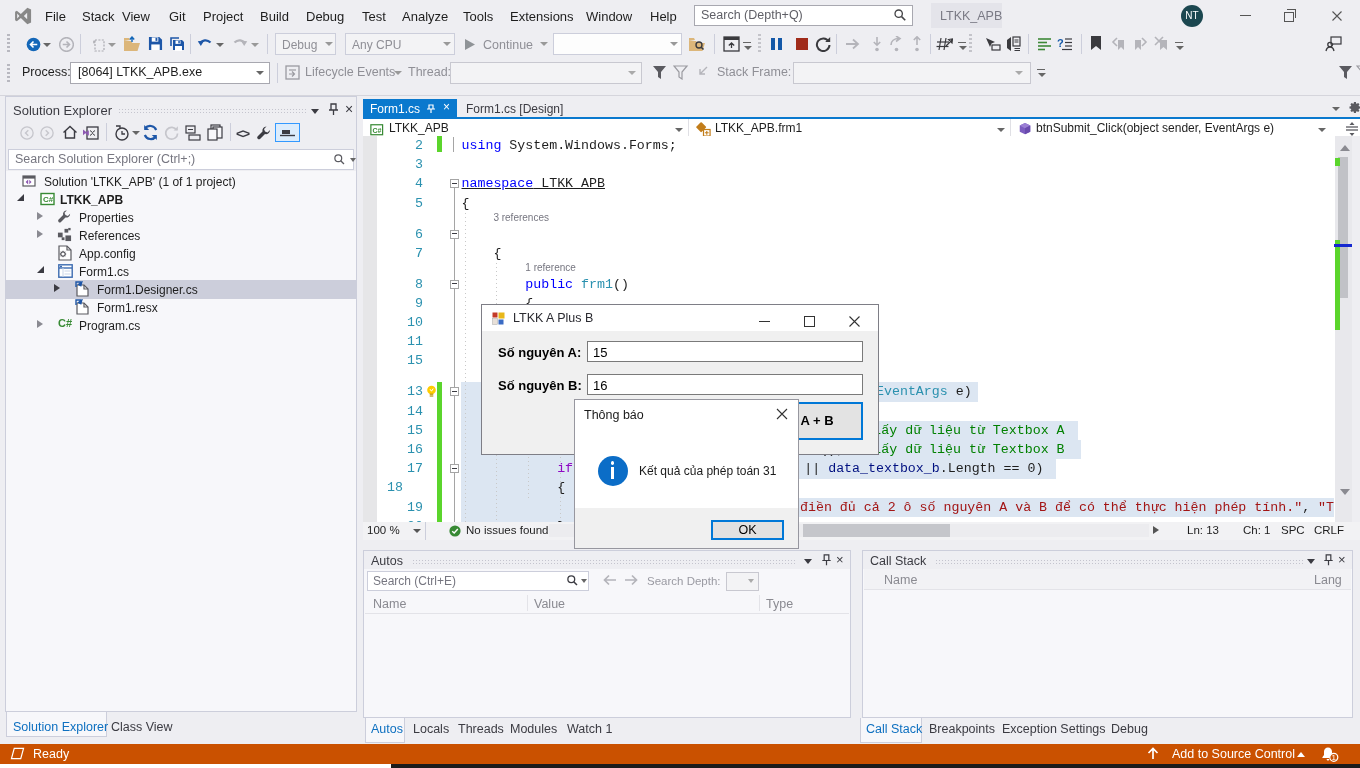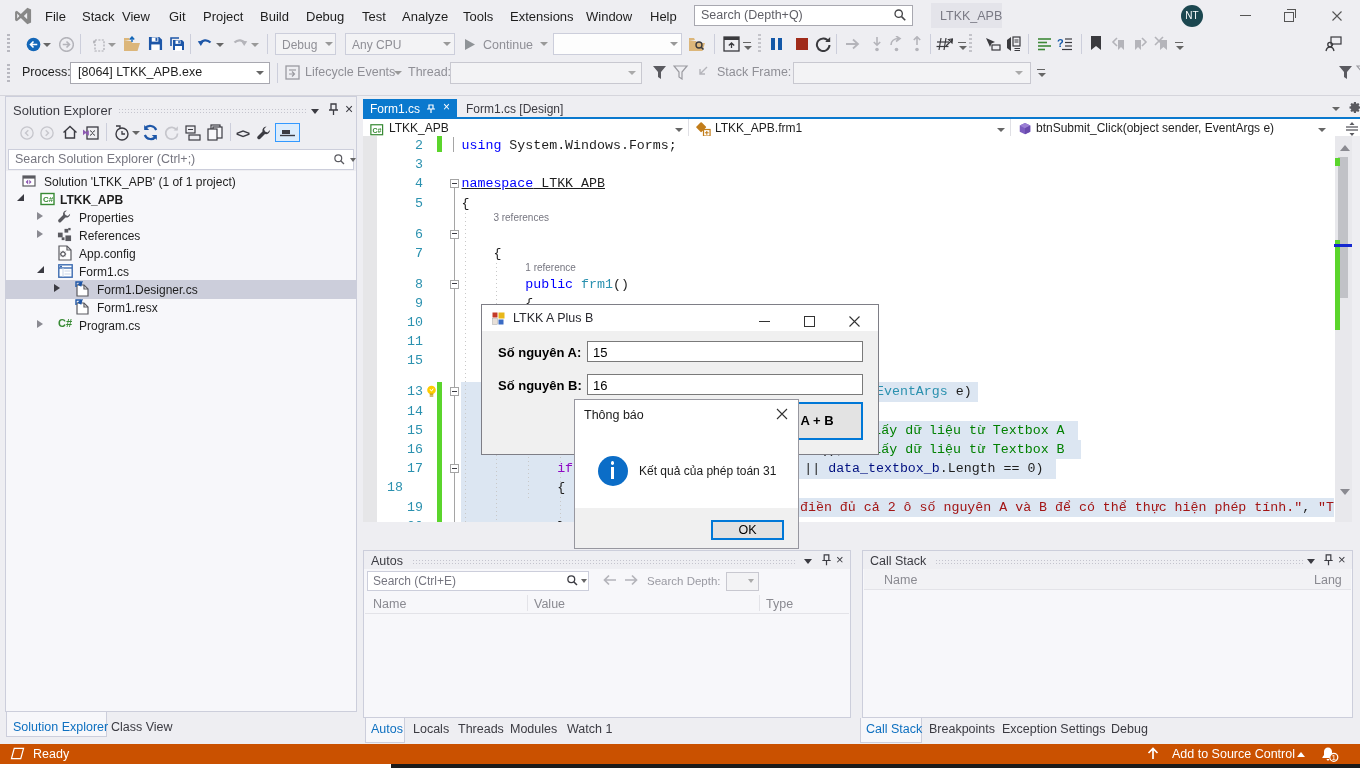--- a/index.html
+++ b/index.html
@@ -663,20 +663,39 @@
     <div class="abs" style="left:972px;top:0;width:17px;height:386px;background:#E8E8EC;"></div>
     <div class="abs" style="left:989px;top:0;width:8px;height:386px;background:#EEEEF2;"></div>
     <div class="abs" style="left:975px;top:21px;width:10px;height:141px;background:#C1C2C7;"></div>
     <div class="abs" style="left:977px;top:9px;width:0;height:0;border-left:5px solid transparent;border-right:5px solid transparent;border-bottom:6px solid #8a8a91;"></div>
     <div class="abs" style="left:977px;top:353px;width:0;height:0;border-left:5px solid transparent;border-right:5px solid transparent;border-top:6px solid #8a8a91;"></div>
     <div class="abs" style="left:972px;top:22px;width:5px;height:8px;background:#5BD52C;"></div>
     <div class="abs" style="left:972px;top:104px;width:5px;height:90px;background:#5BD52C;"></div>
     <div class="abs" style="left:971px;top:107.5px;width:18px;height:3px;background:#1528D0;"></div>
   </div>
 
+  <div id="edbottom" class="abs" style="left:0;top:426px;width:997px;height:18px;background:#F2F2F4;font-size:11.5px;">
+    <span class="abs" style="left:4px;top:2px;">100 %</span>
+    <div class="carat" style="left:50px;top:7px;border-top-color:#555;"></div>
+    <div class="sep" style="left:62px;top:0;height:18px;"></div>
+    <div class="ico" style="left:86px;top:3px;">
+        <svg width="12" height="12" viewBox="0 0 12 12">
+          <circle cx="6" cy="6" r="5.6" fill="#388A34"></circle>
+          <path d="M3.2 6.2L5.2 8l3.6-4" stroke="#fff" stroke-width="1.4" fill="none"></path>
+        </svg>
+      </div>
+    <span class="abs" style="left:103px;top:2px;">No issues found</span>
+    <div class="abs" style="left:186px;top:2px;width:600px;height:13px;background:#ECECEF;"></div>
+    <div class="abs" style="left:440px;top:2px;width:147px;height:13px;background:#C5C6CB;"></div>
+    <div class="abs" style="left:790px;top:4px;width:0;height:0;border-top:4.5px solid transparent;border-bottom:4.5px solid transparent;border-left:6px solid #555;"></div>
+    <span class="abs" style="left:824px;top:2px;">Ln: 13</span>
+    <span class="abs" style="left:880px;top:2px;">Ch: 1</span>
+    <span class="abs" style="left:918px;top:2px;">SPC</span>
+    <span class="abs" style="left:951px;top:2px;">CRLF</span>
+  </div>
 </div>
 
 <div id="autos" class="abs" style="left:363px;top:550px;width:488px;height:168px;background:#F7F7FA;border:1px solid #CCCEDB;box-sizing:border-box;">
 <div class="abs" style="left:0;top:0;width:486px;height:18px;background:#EEEEF2;"></div>
 <span class="abs" style="left:7px;top:3px;font-size:12.5px;color:#3b3b42;">Autos</span>
 <div class="abs" style="left:48px;top:8px;width:385px;height:5px;background-image:radial-gradient(#C4C4CE 30%,transparent 32%);background-size:3px 3px;"></div>
 <div class="carat" style="left:440px;top:8px;border-top-color:#3b3b42;border-left-width:4.5px;border-right-width:4.5px;border-top-width:5px;"></div>
 <div class="ico" style="left:457px;top:3px;">
       <svg width="11" height="13" viewBox="0 0 11 14">
         <path d="M3 1h5v6H3zM1 7h9M5.5 7v5" stroke="#3b3b42" stroke-width="1.3" fill="none"></path>

